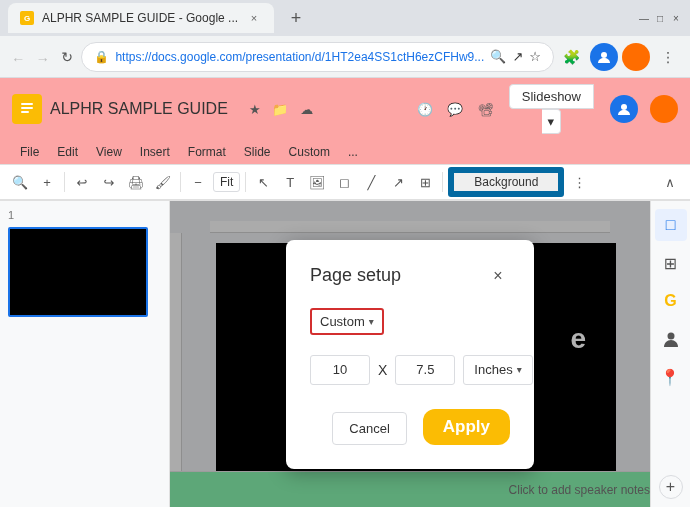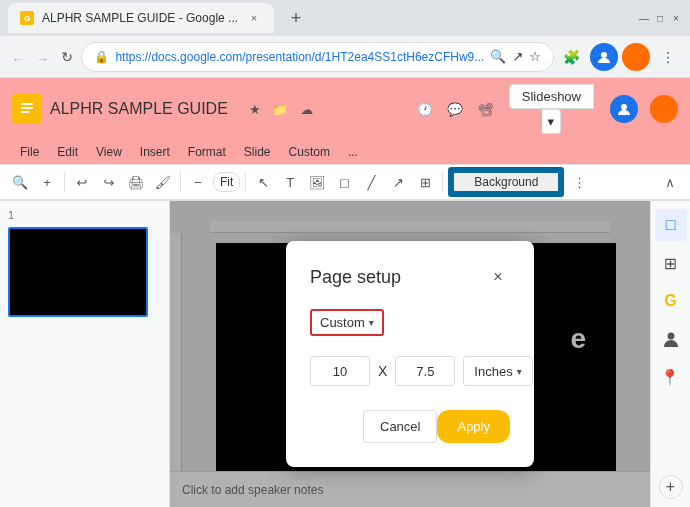--- a/index.html
+++ b/index.html
@@ -221,21 +221,21 @@
       width: 24px; height: 24px;
       display: flex; align-items: center; justify-content: center;
       font-size: 13px;
       color: #555;
       cursor: pointer;
       border-radius: 3px;
     }
     .tb-separator { width: 1px; height: 20px; background: #e0e0e0; margin: 0 2px; }
     .zoom-box {
       border: 1px solid #dadce0;
-      border-radius: 9px;
+      border-radius: 3px;
       padding: 2px 6px;
       font-size: 12px;
       color: #333;
       cursor: pointer;
       display: flex; align-items: center;
     }
     .bg-btn {
       border: 6px solid #0369a1;
       border-radius: 3px;
       padding: 2px 20px;
@@ -293,27 +293,28 @@
       font-size: 28px;
       color: white;
       font-weight: bold;
     }
     .speaker-notes {
       position: absolute;
       bottom: 0;
       left: 0;
       right: 0;
       height: 36px;
-      background: #ffffff;
+      background: #86efac;
       border-top: 1px solid #e0e0e0;
       display: flex;
       align-items: center;
-      padding-left: 12px;
+      padding-left: 36px;
       font-size: 12px;
       color: #777;
+      justify-content: flex-end;
     }
 
     
     .right-sidebar {
       width: 40px;
       background: #f8f9fa;
       border-left: 1px solid #e0e0e0;
       display: flex;
       flex-direction: column;
       align-items: center;
@@ -417,40 +418,41 @@
       gap: 4px;
       font-size: 13px;
       color: #333;
       cursor: pointer;
       height: 30px;
     }
     .unit-arrow { font-size: 10px; color: #555; }
     .modal-buttons {
       display: flex;
       justify-content: flex-end;
-      gap: 0;
+      gap: 16px;
+      align-items: flex-end;
     }
     .cancel-btn {
       padding: 8px 16px;
       border: 1px solid #dadce0;
       border-radius: 4px;
       background: white;
       font-size: 13px;
       color: #333;
       cursor: pointer;
     }
     .apply-btn {
       padding: 8px 20px;
       border: none;
       border-radius: 12px;
       background: #fbbc04;
-      font-size: 13px;
+      font-size: 17px;
       color: white;
       cursor: pointer;
-      font-weight: 400;
+      font-weight: 700;
     }
   </style>
 </head>
 <body>
 
 <div class="browser-frame">
 
   <div class="title-bar">
     <div class="tab">
       <div class="tab-favicon">

